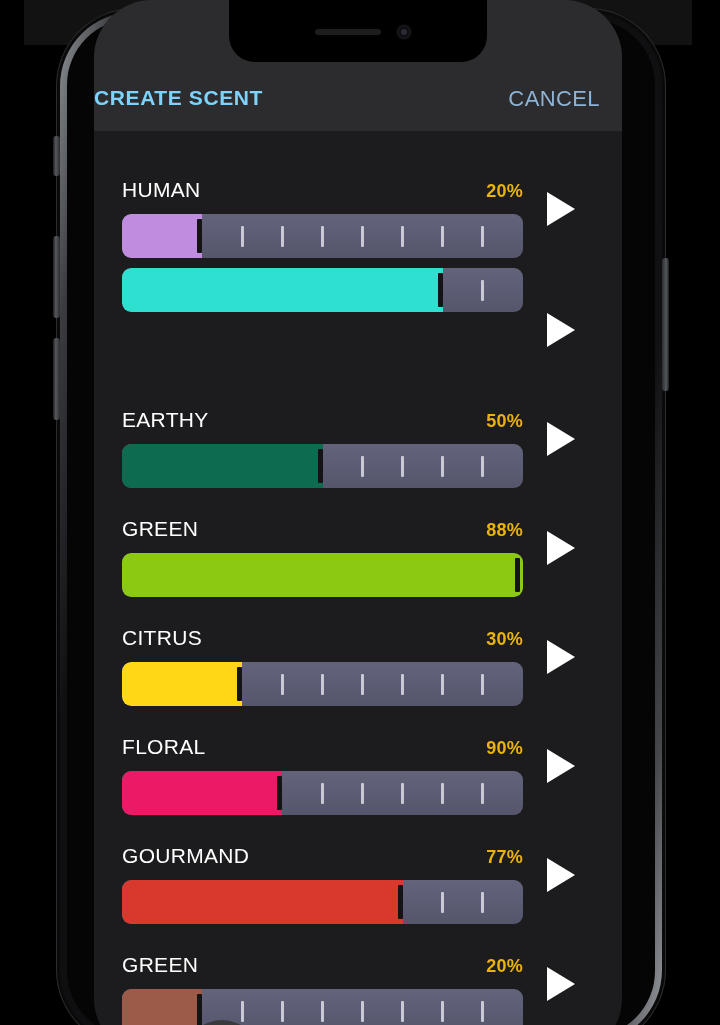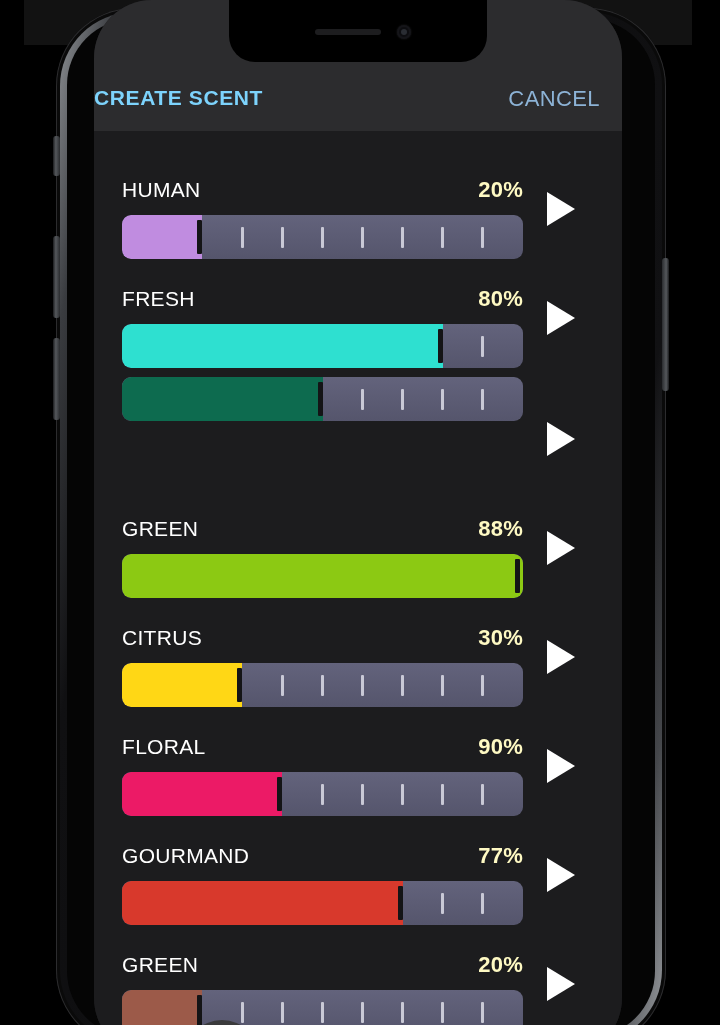--- a/index.html
+++ b/index.html
@@ -180,22 +180,22 @@
     padding-top: 11px;
   }
   .row-label {
     color: #ffffff;
     font-size: 21px;
     font-weight: normal;
     letter-spacing: 0.3px;
     margin-top: 20px;
   }
   .row-value {
-    color: #fef9c3;
-    font-size: 22px;
+    color: #eab308;
+    font-size: 18px;
     font-weight: bold;
     letter-spacing: 0.2px;
   }
   .slider {
     position: relative;
     margin-top: 12px;
     width: 401px;
     height: 44px;
     border-radius: 9px;
     background: linear-gradient(180deg, #63637c 0%, #55556c 100%);
@@ -294,34 +294,34 @@
               <div class="tick" style="left: 279.2px;"></div>
               <div class="tick" style="left: 319.3px;"></div>
               <div class="tick" style="left: 359.4px;"></div>
             </div>
             <div class="fill" style="width: 80.2px; background: rgb(192, 140, 224);"></div>
             <div class="handle" style="left: 75.2px;"></div>
           </div>
           <div class="play"></div>
         </div>
         <div class="row">
-          <div class="row-head">
-            <span class="row-label">FRESH</span>
-            <span class="row-value">80%</span>
-          </div>
           <div class="slider">
             <div class="ticks">
               <div class="tick" style="left: 359.4px;"></div>
             </div>
             <div class="fill" style="width: 320.8px; background: rgb(46, 224, 208);"></div>
             <div class="handle" style="left: 315.8px;"></div>
           </div>
           <div class="play"></div>
         </div>
         <div class="row">
+          <div class="row-head">
+            <span class="row-label">EARTHY</span>
+            <span class="row-value">50%</span>
+          </div>
           <div class="slider">
             <div class="ticks">
               <div class="tick" style="left: 239.1px;"></div>
               <div class="tick" style="left: 279.2px;"></div>
               <div class="tick" style="left: 319.3px;"></div>
               <div class="tick" style="left: 359.4px;"></div>
             </div>
             <div class="fill" style="width: 200.5px; background: rgb(13, 107, 79);"></div>
             <div class="handle" style="left: 195.5px;"></div>
           </div>

